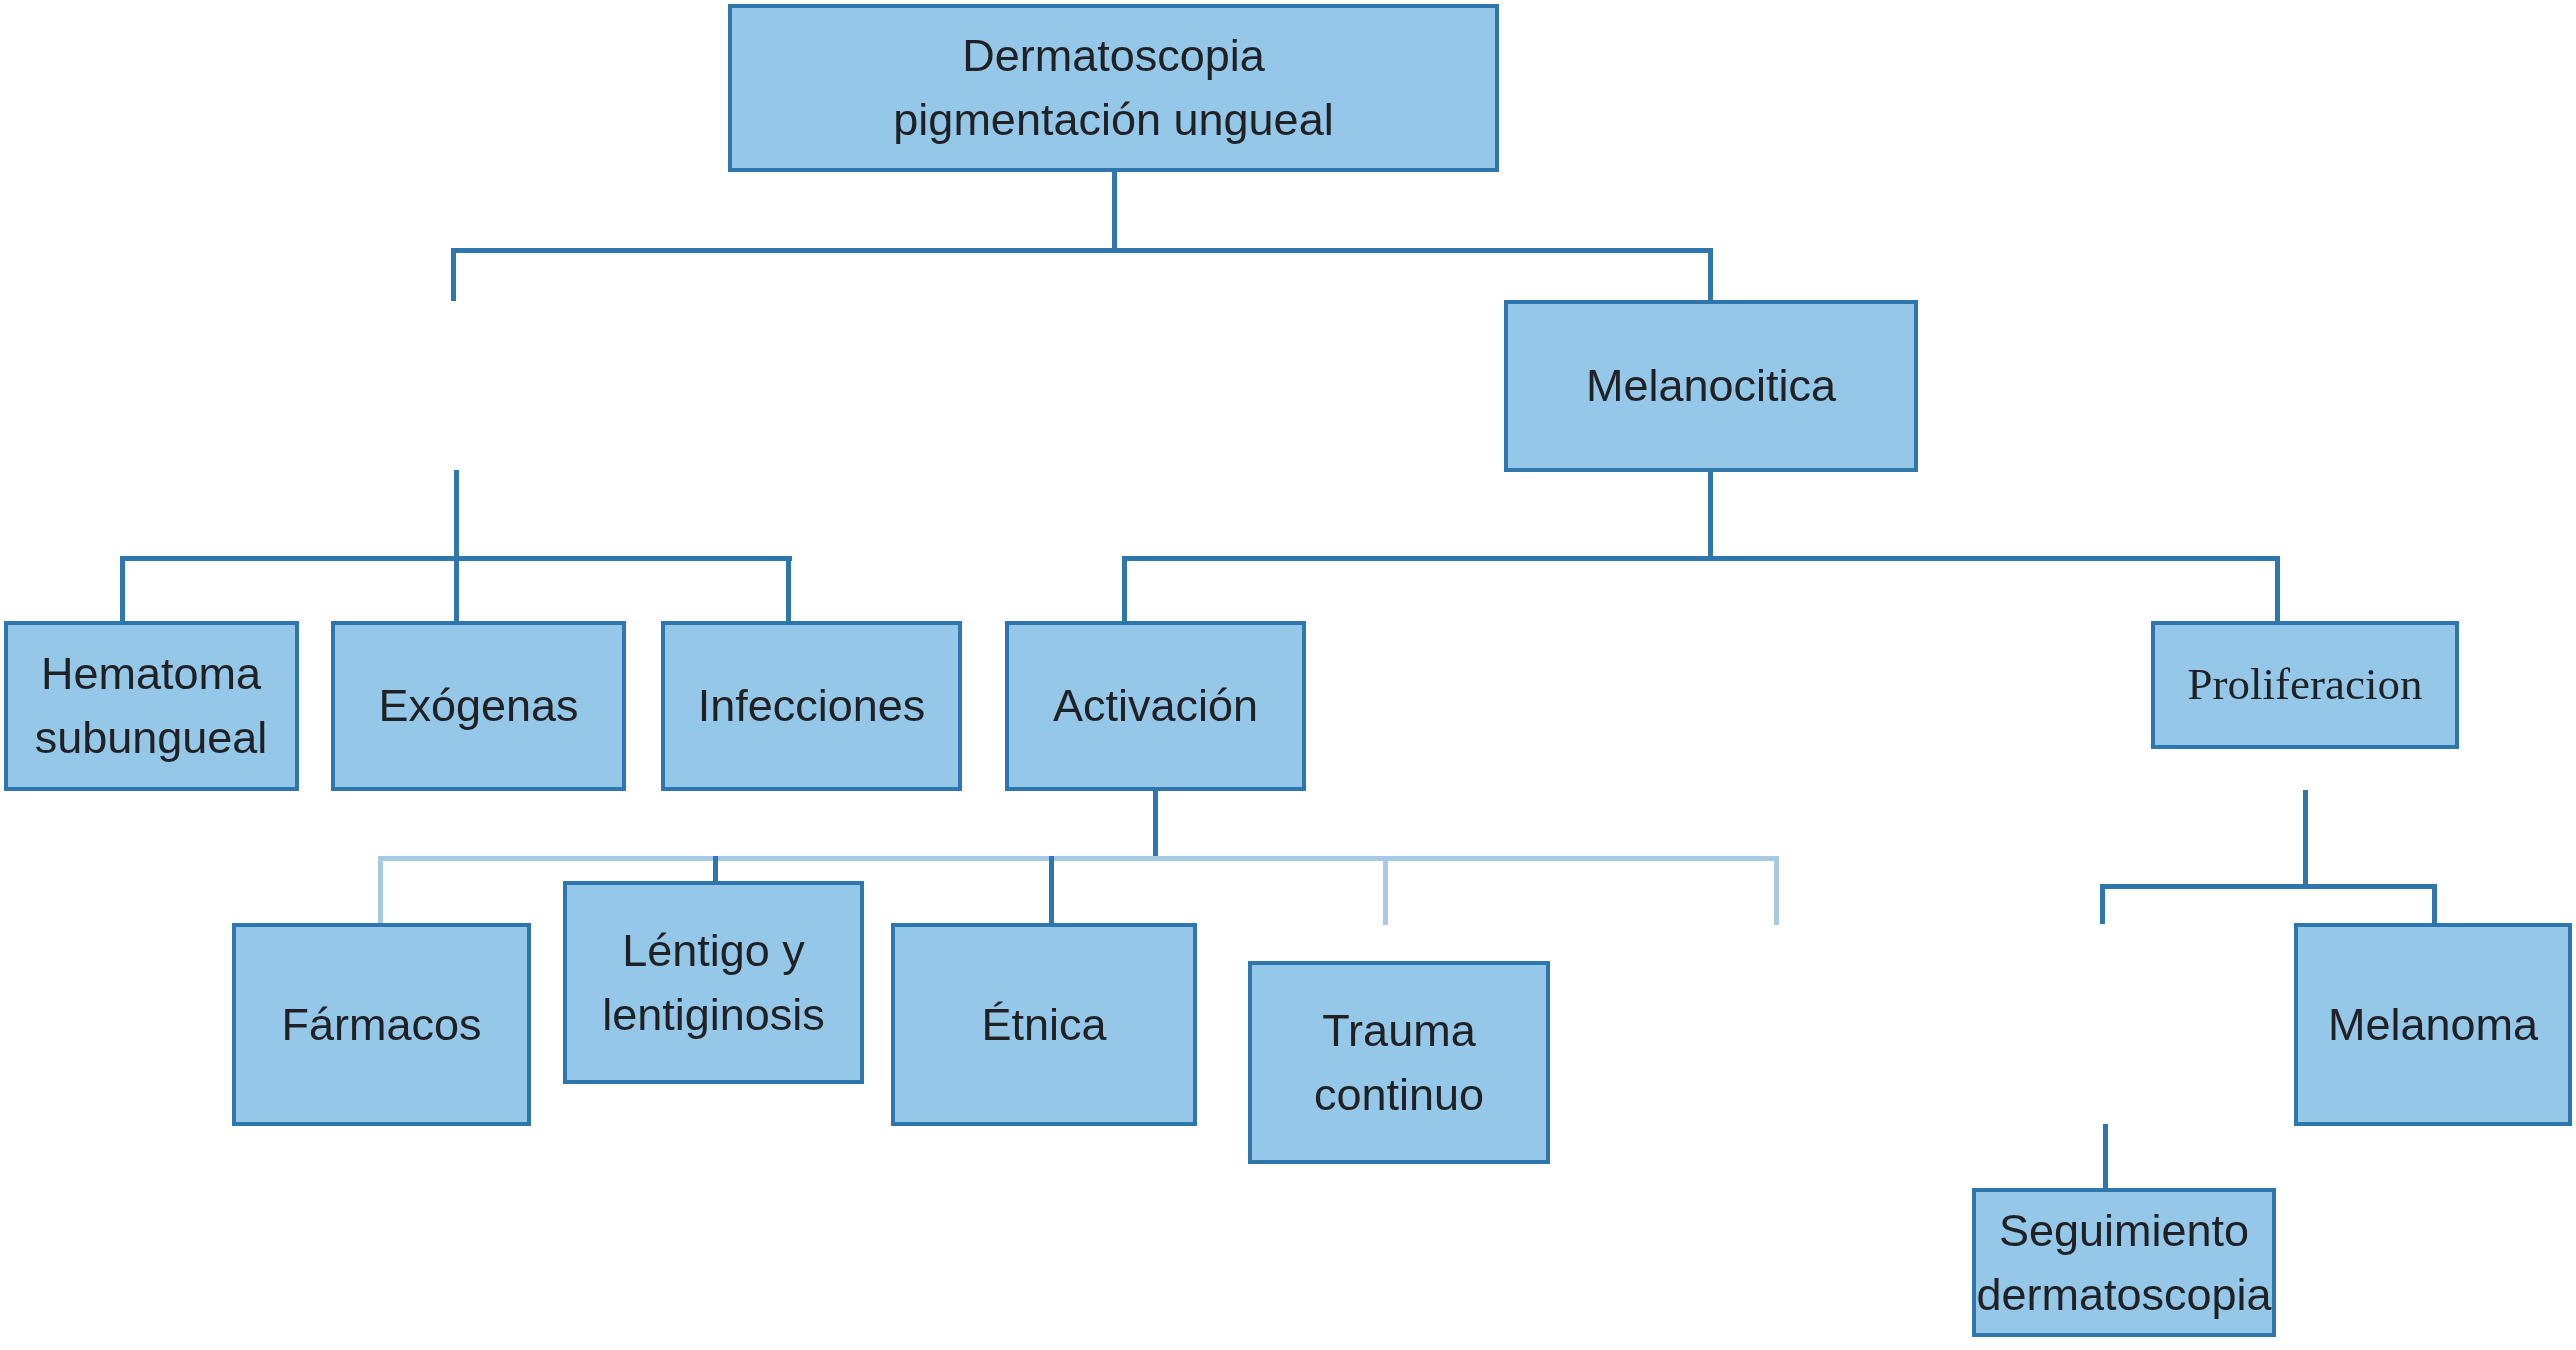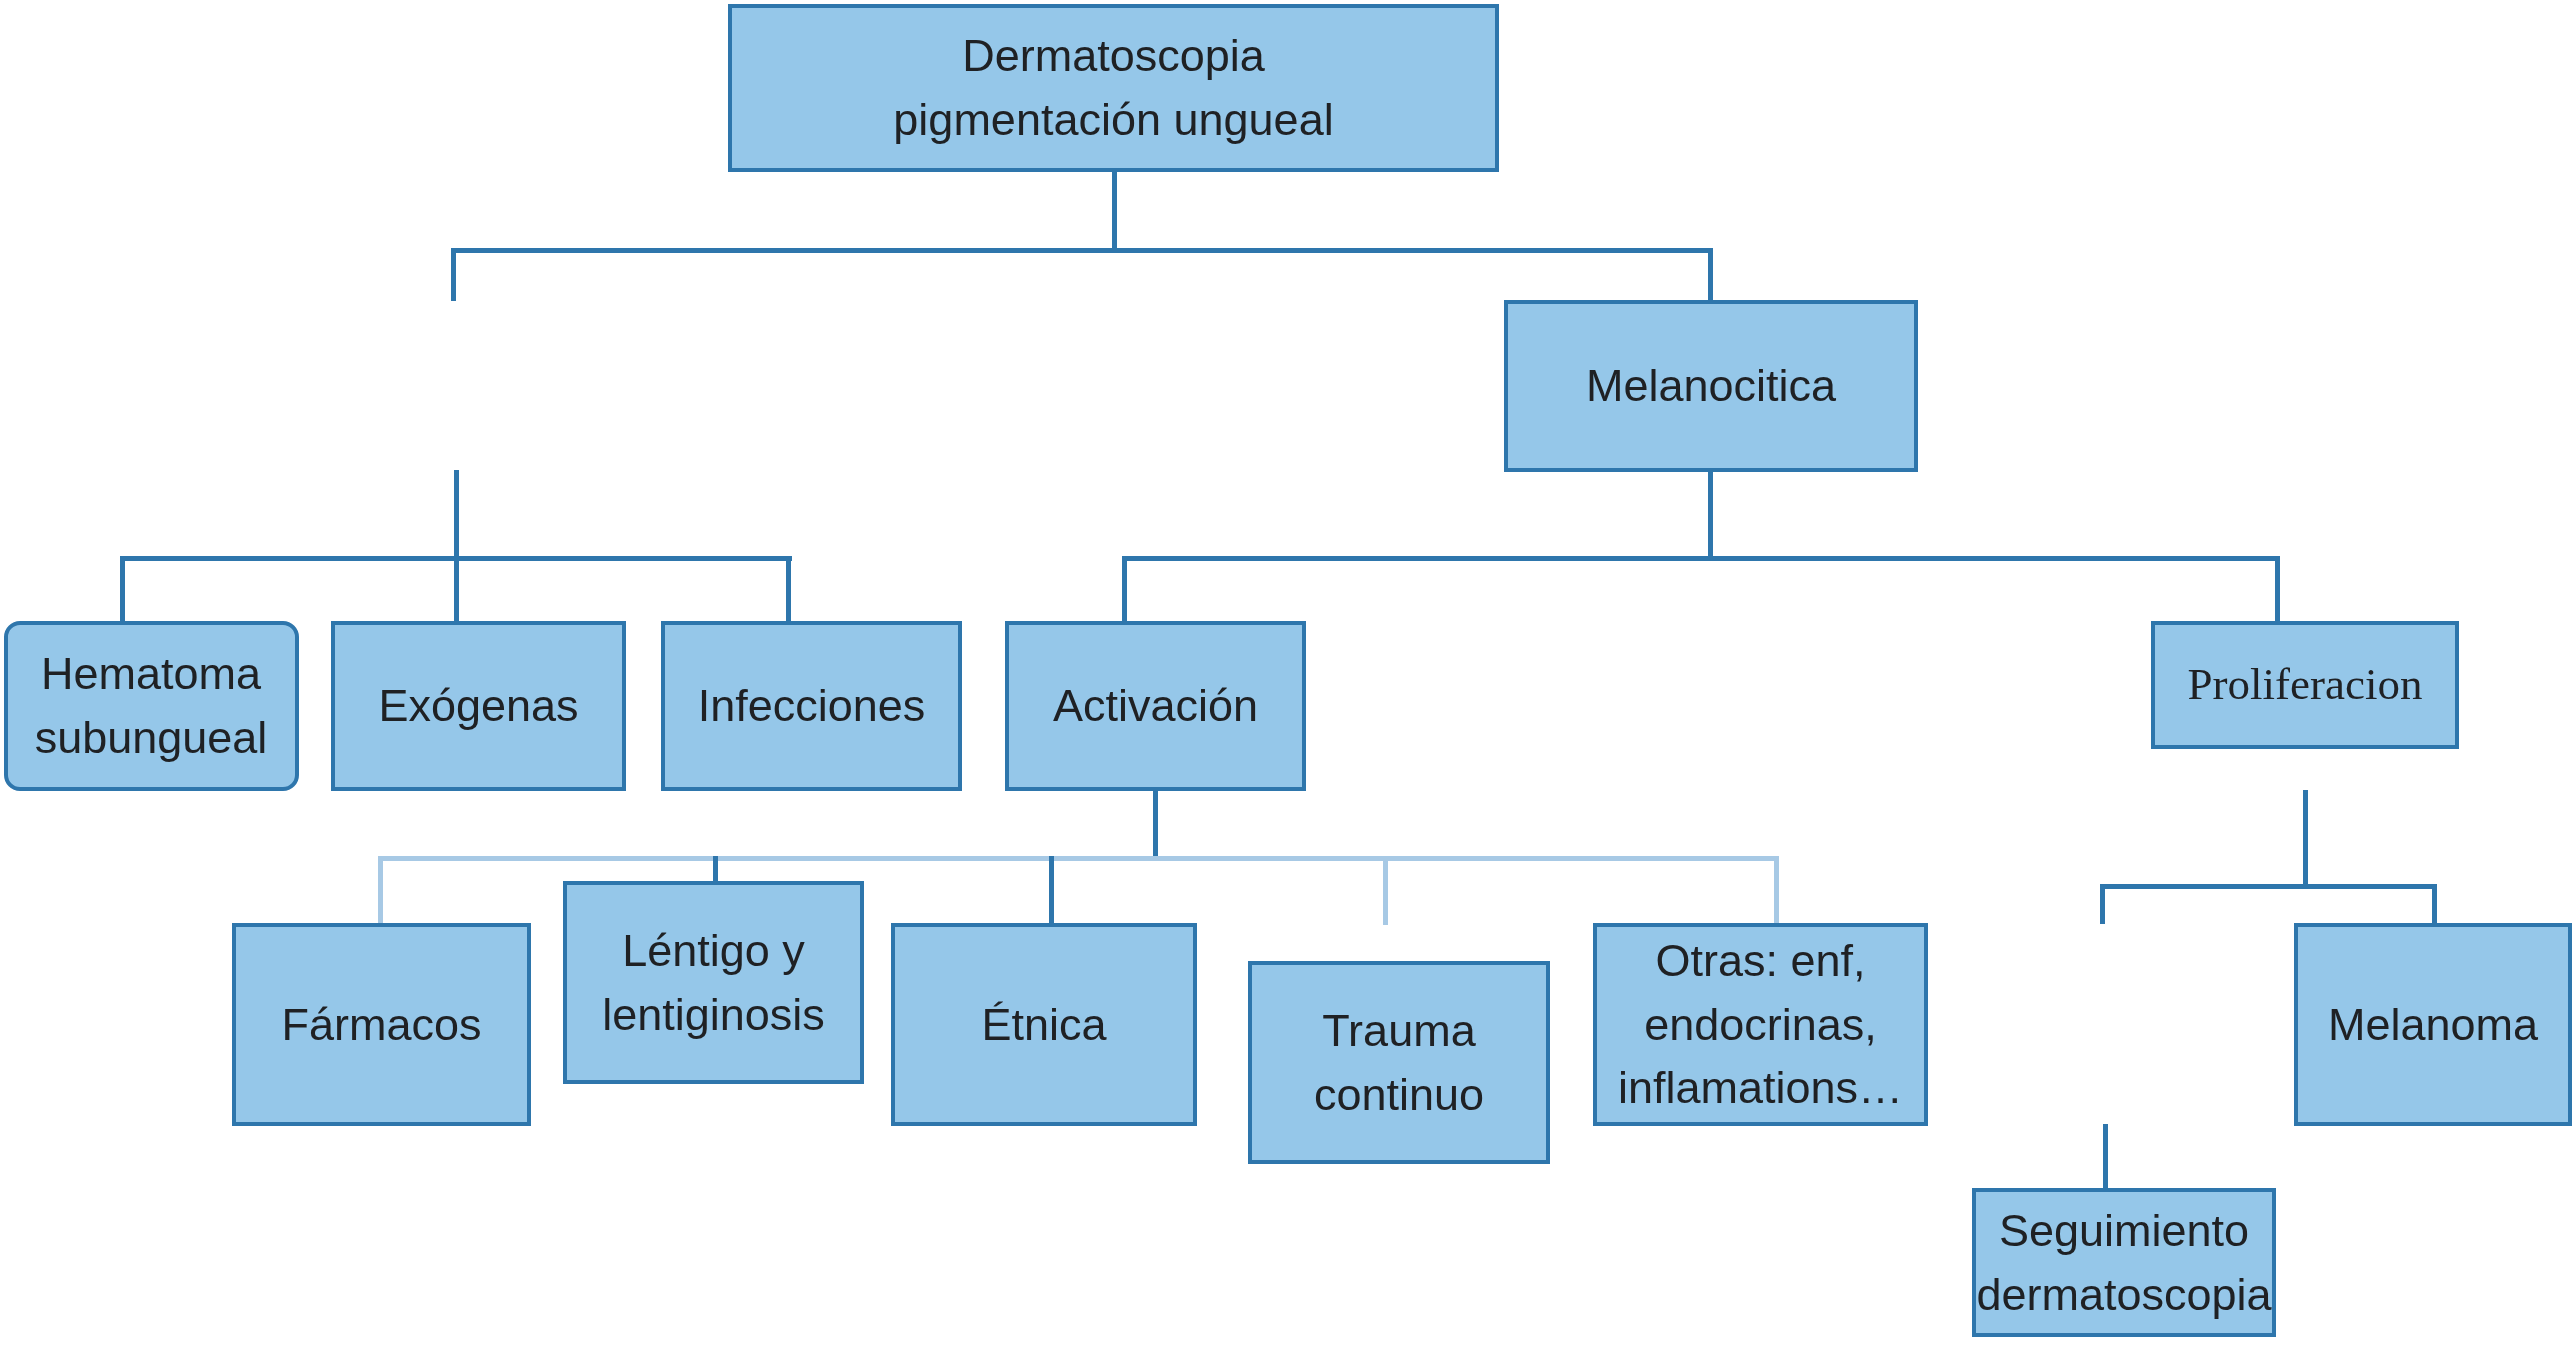--- a/index.html
+++ b/index.html
@@ -79,21 +79,21 @@
   <div class="node" style="left:728px;top:4.3px;width:771px;height:168px;">
     <span class="label">Dermatoscopia
 pigmentación ungueal</span>
   </div>
 
 
   <div class="node" style="left:1504px;top:300px;width:414px;height:172px;">
     <span class="label">Melanocitica</span>
   </div>
 
-  <div class="node" style="left:3.5px;top:621px;width:295px;height:170px;border-radius:16px;">
+  <div class="node" style="left:3.5px;top:621px;width:295px;height:170px;">
     <span class="label">Hematoma
 subungueal</span>
   </div>
 
   <div class="node" style="left:331px;top:621px;width:295px;height:170px;">
     <span class="label">Exógenas</span>
   </div>
 
   <div class="node" style="left:661px;top:621px;width:301px;height:170px;">
     <span class="label">Infecciones</span>
@@ -118,25 +118,20 @@
 
   <div class="node" style="left:891px;top:923px;width:306px;height:203px;">
     <span class="label">Étnica</span>
   </div>
 
   <div class="node" style="left:1228px;top:961px;width:302px;height:203px;margin-left:20px;">
     <span class="label">Trauma
 continuo</span>
   </div>
 
-  <div class="node" style="left:1593px;top:923px;width:335px;height:203px;">
-    <span class="label">Otras: enf,
-endocrinas,
-inflamations…</span>
-  </div>
 
 
   <div class="node" style="left:2294px;top:923px;width:278px;height:203px;">
     <span class="label">Melanoma</span>
   </div>
 
   <div class="node" style="left:1972px;top:1188px;width:304px;height:149px;">
     <span class="label">Seguimiento
 dermatoscopia</span>
   </div>

